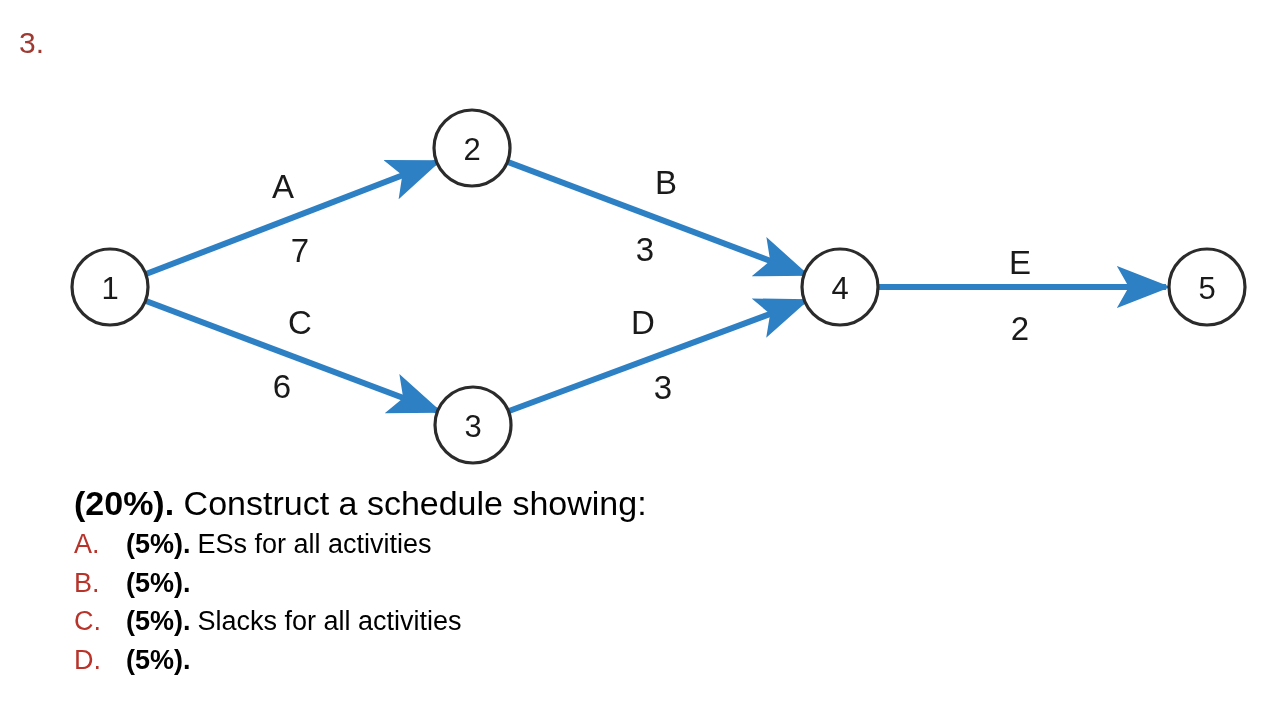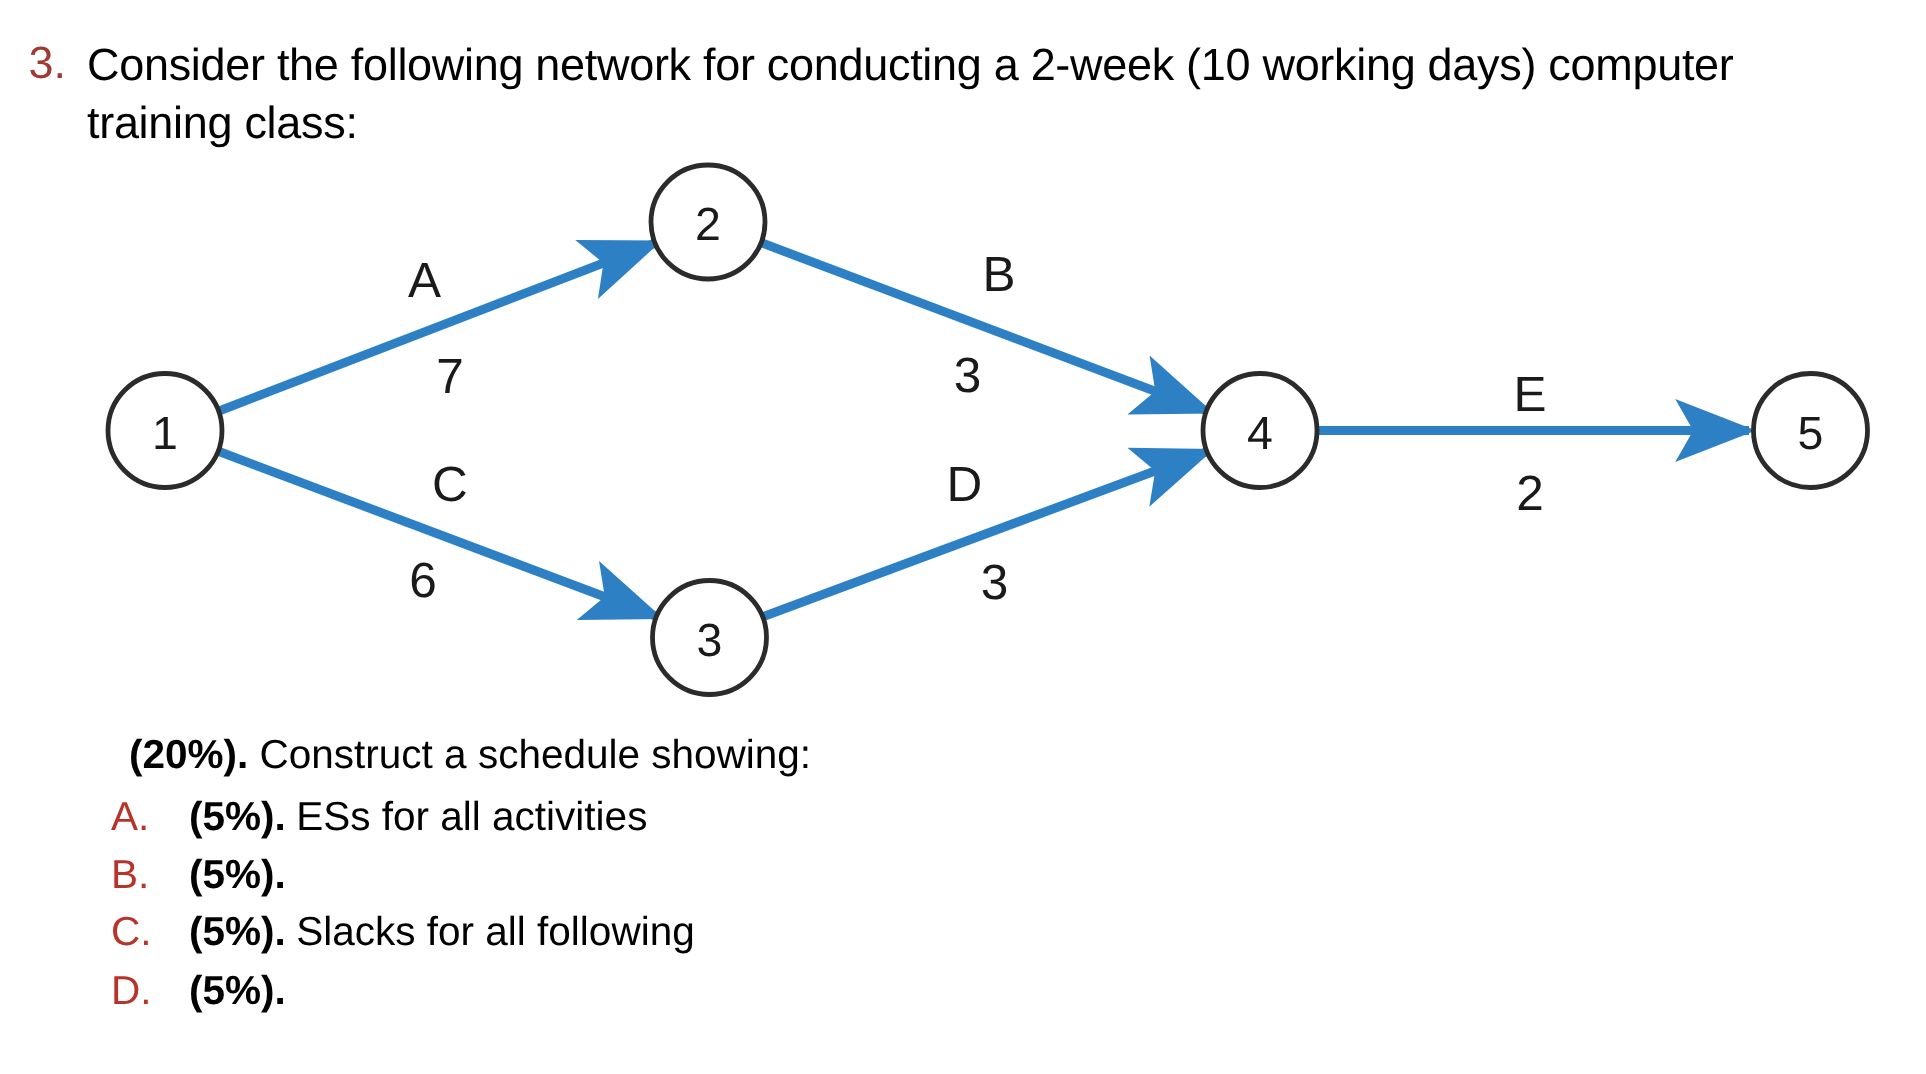--- a/index.html
+++ b/index.html
@@ -66,24 +66,23 @@
   }
 
   
   .prompt-block {
     position: absolute;
     left: 74px;
     top: 484px;
     width: 1100px;
   }
   .prompt-lead {
-    font-size: 27px;
+    font-size: 34px;
     line-height: 38px;
     white-space: nowrap;
-    margin-left: 12px;
   }
   .prompt-lead .pct {
     font-weight: bold;
   }
   .sub-list {
     margin-top: 3px;
   }
   .sub-item {
     display: flex;
     align-items: baseline;
@@ -102,21 +101,20 @@
   }
   .sub-text {
     font-weight: normal;
   }
 </style>
 </head>
 <body>
 
 <div class="question-block">
   <div class="q-number">3.</div>
-  <div class="q-text">Consider the following network for conducting a 2-week (10 working days) computer training class:</div>
 </div>
 
 <div class="diagram">
   <svg width="1284" height="390" viewBox="0 0 1284 390" xmlns="http://www.w3.org/2000/svg">
     <defs>
       <marker id="arrowhead" markerWidth="9" markerHeight="7" refX="8.2" refY="3.5" orient="auto" markerUnits="strokeWidth">
         <path d="M0,0 L9,3.5 L0,7 L2,3.5 Z" fill="#2E80C4"></path>
       </marker>
     </defs>
 
@@ -185,20 +183,20 @@
       <span class="sub-pct">(5%).</span>
       <span class="sub-text">ESs for all activities</span>
     </div>
     <div class="sub-item">
       <span class="sub-marker">B.</span>
       <span class="sub-pct">(5%).</span>
     </div>
     <div class="sub-item">
       <span class="sub-marker">C.</span>
       <span class="sub-pct">(5%).</span>
-      <span class="sub-text">Slacks for all following</span>
+      <span class="sub-text">Slacks for all activities</span>
     </div>
     <div class="sub-item">
       <span class="sub-marker">D.</span>
       <span class="sub-pct">(5%).</span>
     </div>
   </div>
 </div>
 
 </body></html>

